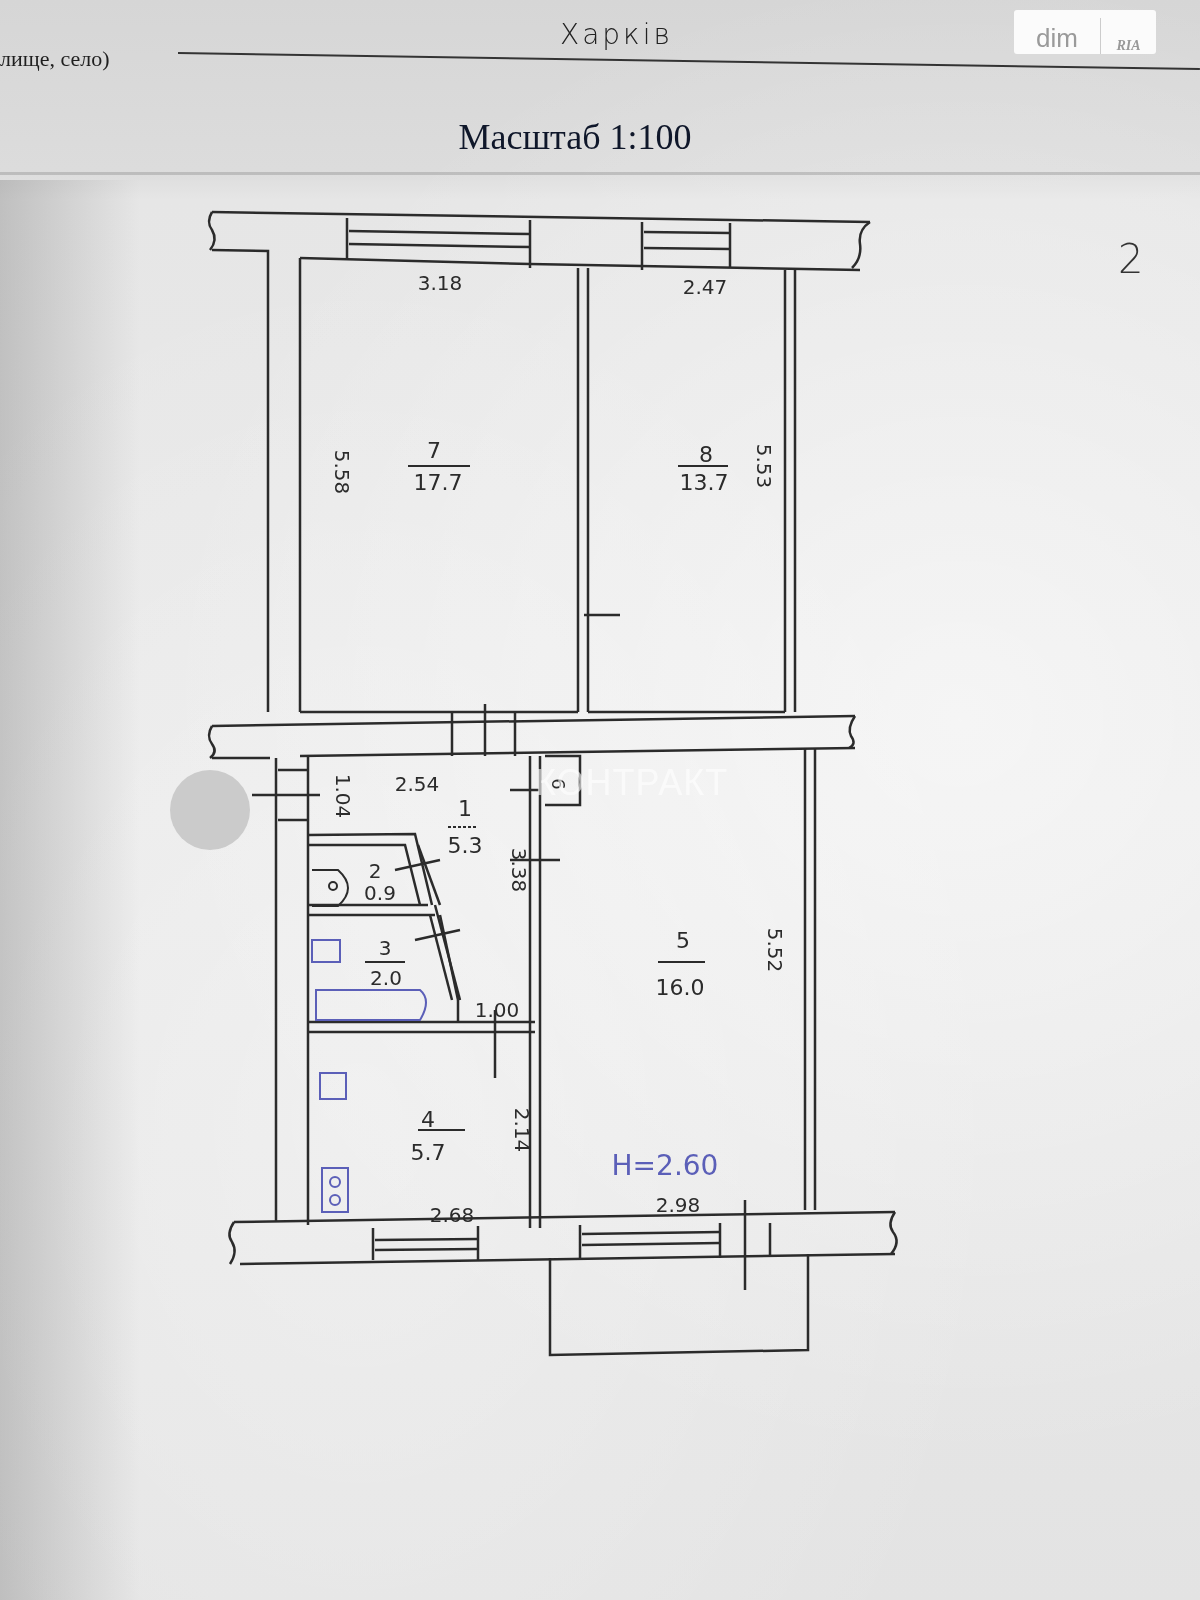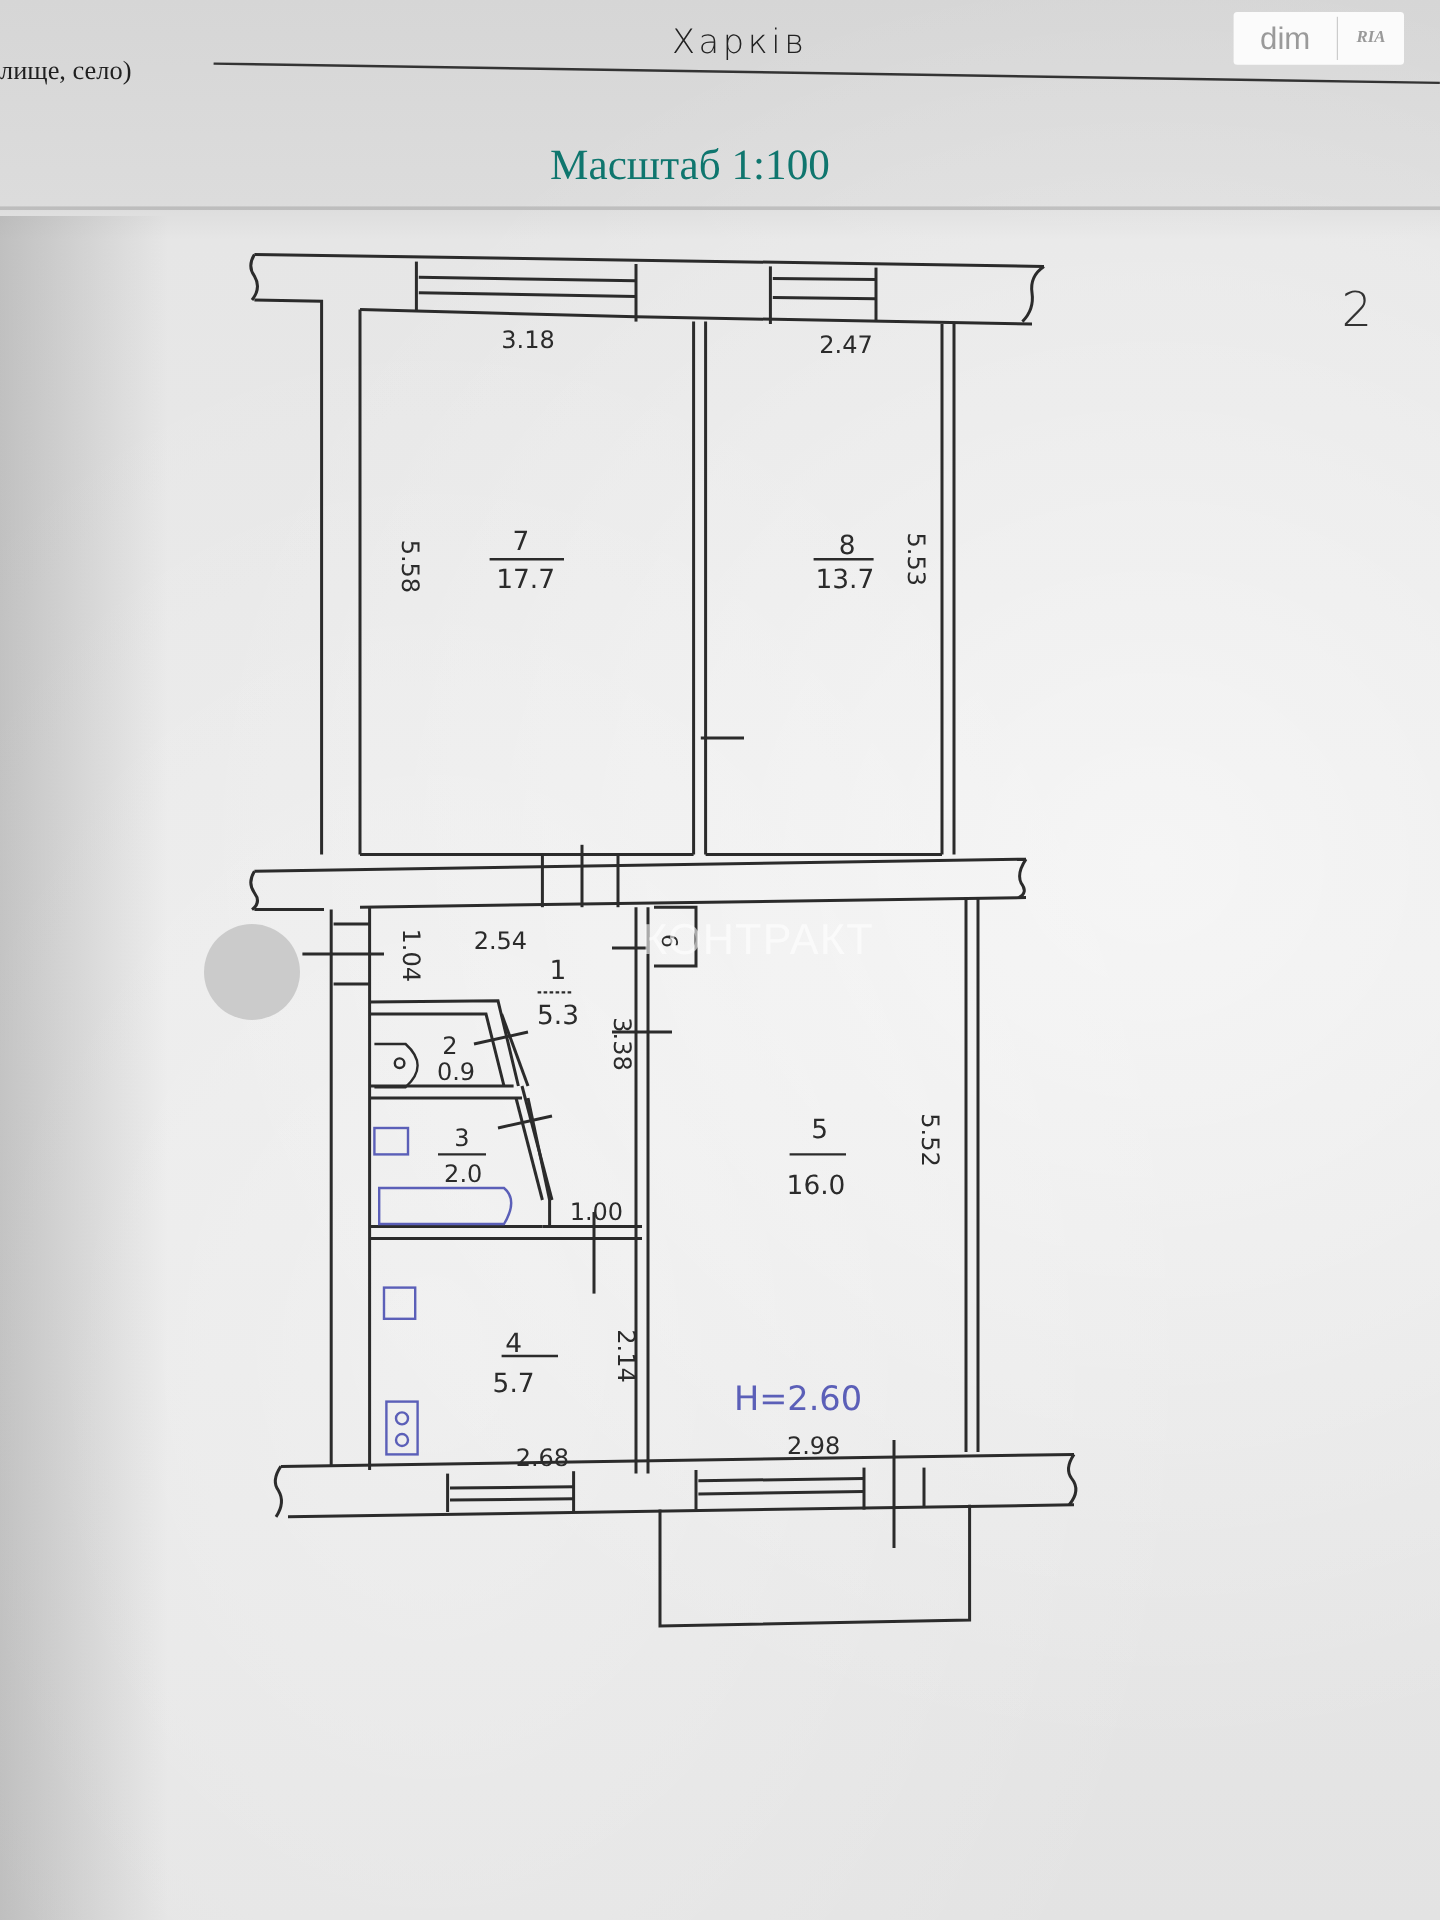--- a/index.html
+++ b/index.html
@@ -31,25 +31,25 @@
   .city-line {
     position: absolute; left: 178px; top: 52px; width: 1022px; height: 2px;
     background: #333; transform: rotate(0.9deg); transform-origin: left;
   }
   .city-name {
     position: absolute; left: 560px; top: 18px; font-size: 28px; color: #222;
     font-family: "DejaVu Sans", sans-serif; letter-spacing: 3px; font-weight: 300;
   }
   .scale {
     position: absolute; left: 0; width: 1150px; top: 116px; text-align: center;
-    font-size: 36px; color: #0f766e; font-family: "Liberation Serif", serif;
+    font-size: 36px; color: #0f172a; font-family: "Liberation Serif", serif;
   }
   .dim-logo {
     position: absolute; left: 1014px; top: 10px; width: 142px; height: 44px;
-    background: #fbfbfb; border-radius: 3px; display: flex; align-items: center; margin-left: 14px;
+    background: #fbfbfb; border-radius: 3px; display: flex; align-items: flex-end;
   }
   .dim-logo .dim-text {
     width: 86px; text-align: center; font-family: "Liberation Sans", sans-serif;
     font-size: 26px; color: #9a9a9a;
   }
   .dim-logo .sep { width: 1px; height: 36px; background: #ccc; }
   .dim-logo .ria-text {
     flex: 1; text-align: center; font-family: "Liberation Serif", serif; font-style: italic;
     font-weight: bold; font-size: 14px; color: #999;
   }

